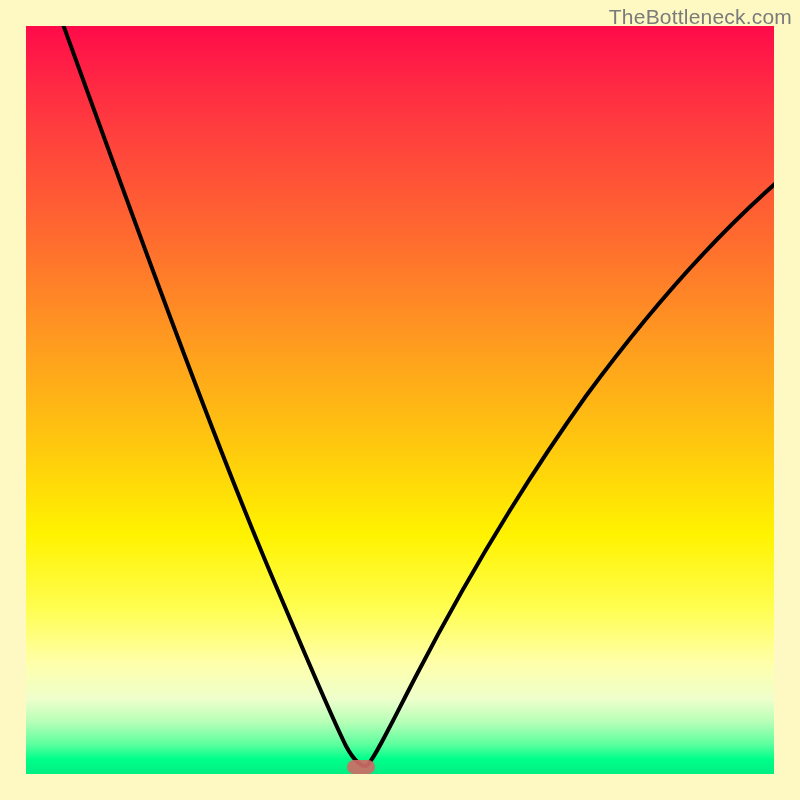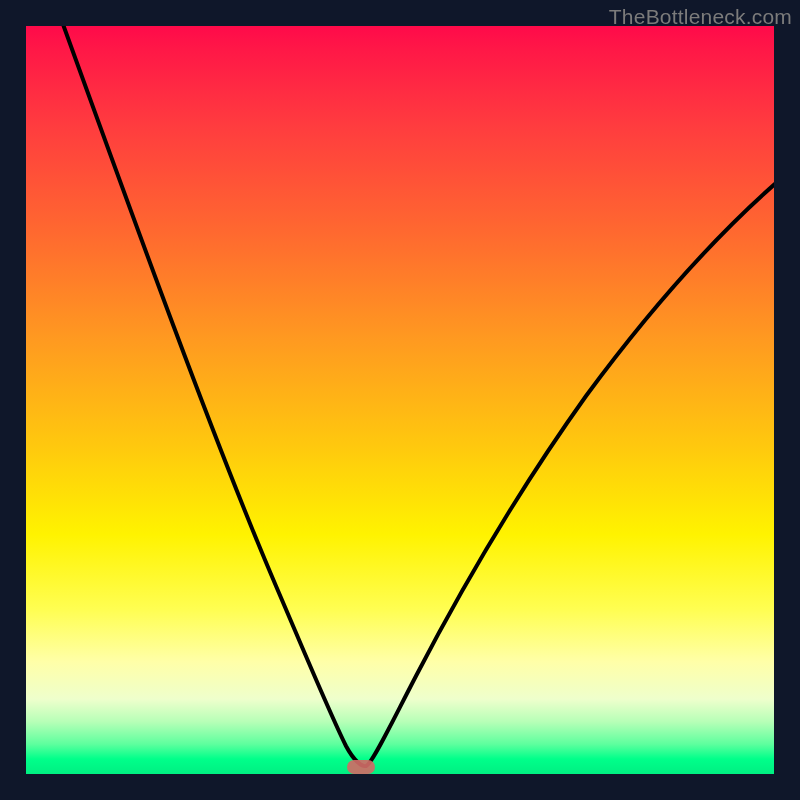--- a/index.html
+++ b/index.html
@@ -8,21 +8,21 @@
     width: 800px;
     height: 800px;
     background: #000;
     font-family: Arial, Helvetica, sans-serif;
     overflow: hidden;
   }
   .frame {
     position: absolute;
     top: 0; left: 0;
     width: 800px; height: 800px;
-    background: #0f172a;
+    background: #fef9c3;
   }
   .plot-area {
     position: absolute;
     top: 26px;
     left: 26px;
     width: 748px;
     height: 748px;
     overflow: hidden;
   }
   .gradient-bg {

